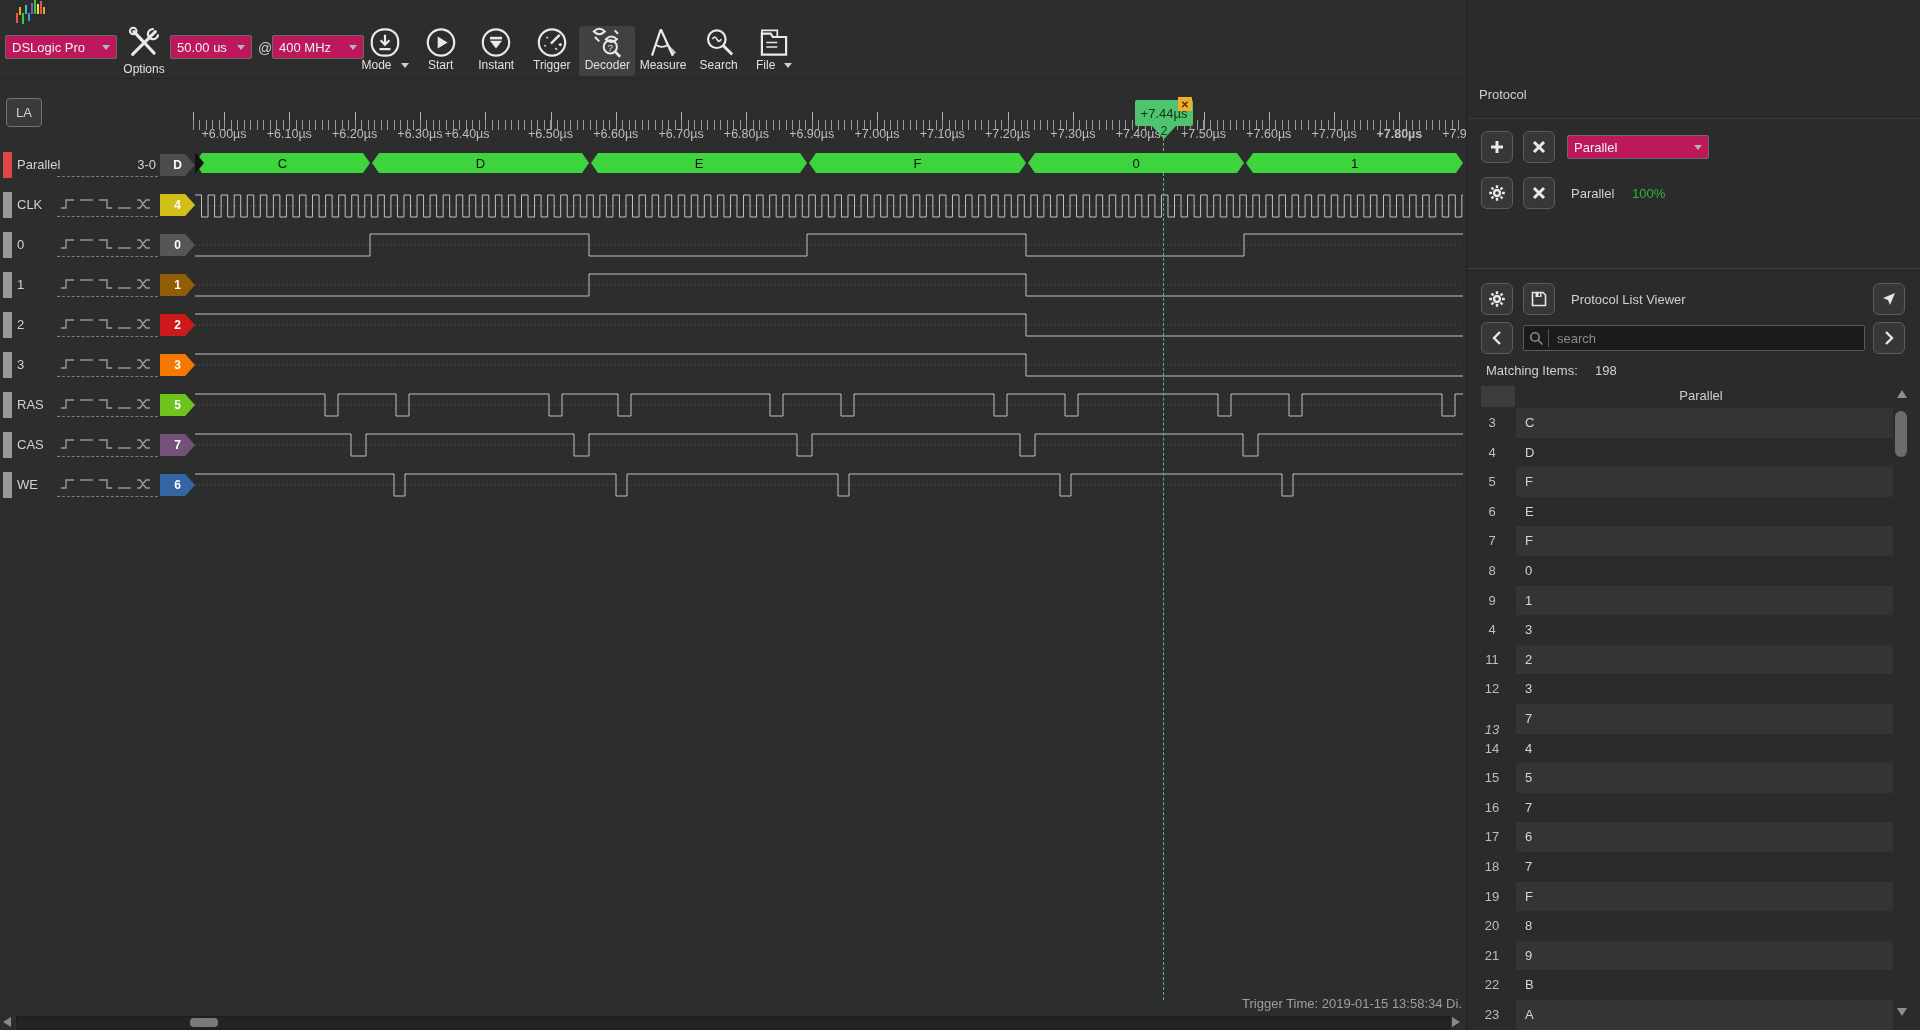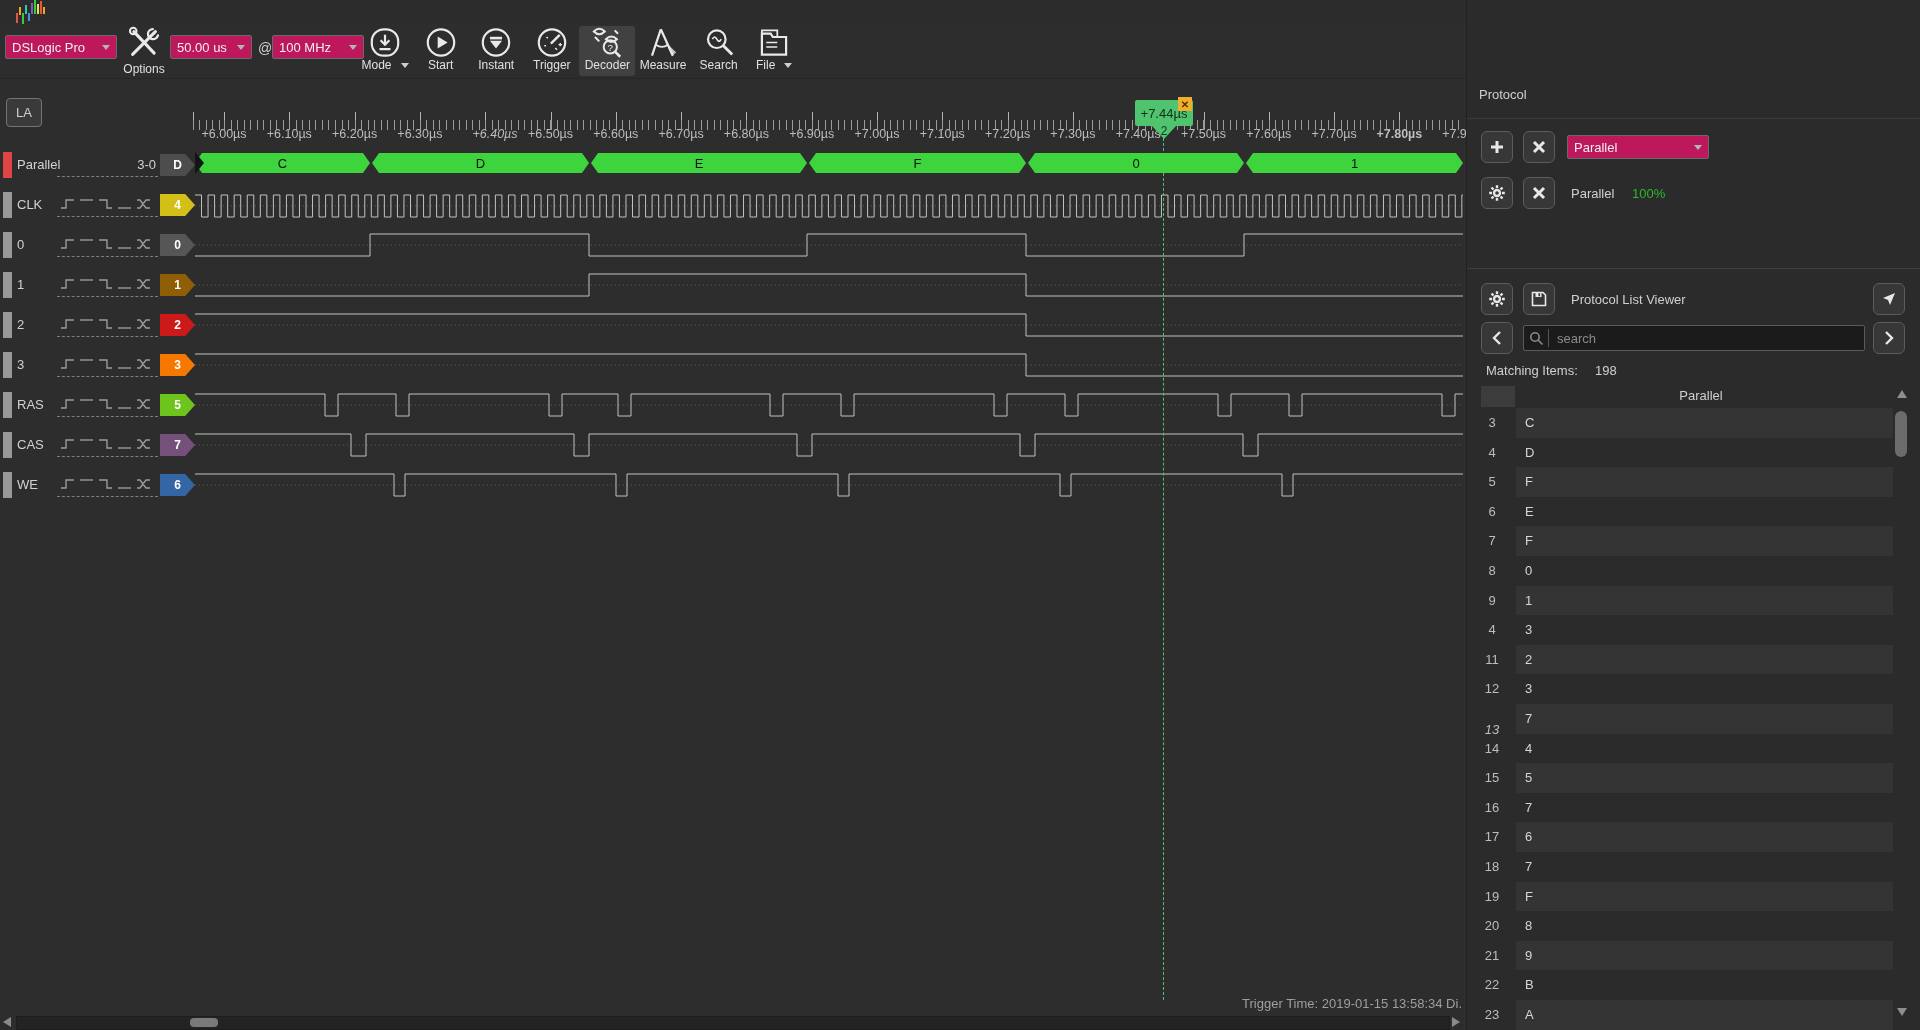--- a/index.html
+++ b/index.html
@@ -134,21 +134,21 @@
         </svg>
       </span>
       <span class="lbl">Options</span>
     </div>
     <div class="combo" style="left:170px;top:11px;width:82px;">
       <span class="cname">50.00 us</span>
         <span class="carrow"></span>
     </div>
     <div class="at-sign" style="left:258px;top:16px;">@</div>
     <div class="combo" style="left:272px;top:11px;width:92px;">
-      <span class="cname">100 MHz</span>
+      <span class="cname">400 MHz</span>
         <span class="carrow"></span>
     </div>
     <div id="toolbar-buttons">
         <div class="tbcell" style="left: 357px;">
           <div class="icon">
             <svg width="34" height="33" viewBox="0 0 30 30" fill="none" stroke="currentColor" stroke-width="2">
               <rect x="3" y="3" width="24" height="24" rx="11"></rect>
               <path d="M15 8 V16 M11 13 L15 17 L19 13 M10 21 H20"></path>
             </svg>
           </div>
@@ -521,21 +521,21 @@
         <div class="ch-dash"></div>
         <div class="ch-tag" style="background: rgb(52, 101, 164);">6</div>
       </div>
     </div>
 
   <div id="ruler-labels">
       <div class="ruler-label" style="left: 224px;">+6.00µs</div>
       <div class="ruler-label" style="left: 289.3px;">+6.10µs</div>
       <div class="ruler-label" style="left: 354.6px;">+6.20µs</div>
       <div class="ruler-label" style="left: 419.9px;">+6.30µs</div>
-      <div class="ruler-label" style="left: 495px; font-style: italic;">+6.40µs</div>
+      <div class="ruler-label" style="left: 467px;">+6.40µs</div>
       <div class="ruler-label" style="left: 550.5px;">+6.50µs</div>
       <div class="ruler-label" style="left: 615.8px;">+6.60µs</div>
       <div class="ruler-label" style="left: 681.1px;">+6.70µs</div>
       <div class="ruler-label" style="left: 746.4px;">+6.80µs</div>
       <div class="ruler-label" style="left: 811.7px;">+6.90µs</div>
       <div class="ruler-label" style="left: 877px;">+7.00µs</div>
       <div class="ruler-label" style="left: 942.3px;">+7.10µs</div>
       <div class="ruler-label" style="left: 1007.6px;">+7.20µs</div>
       <div class="ruler-label" style="left: 1072.9px;">+7.30µs</div>
       <div class="ruler-label" style="left: 1138.2px;">+7.40µs</div>

